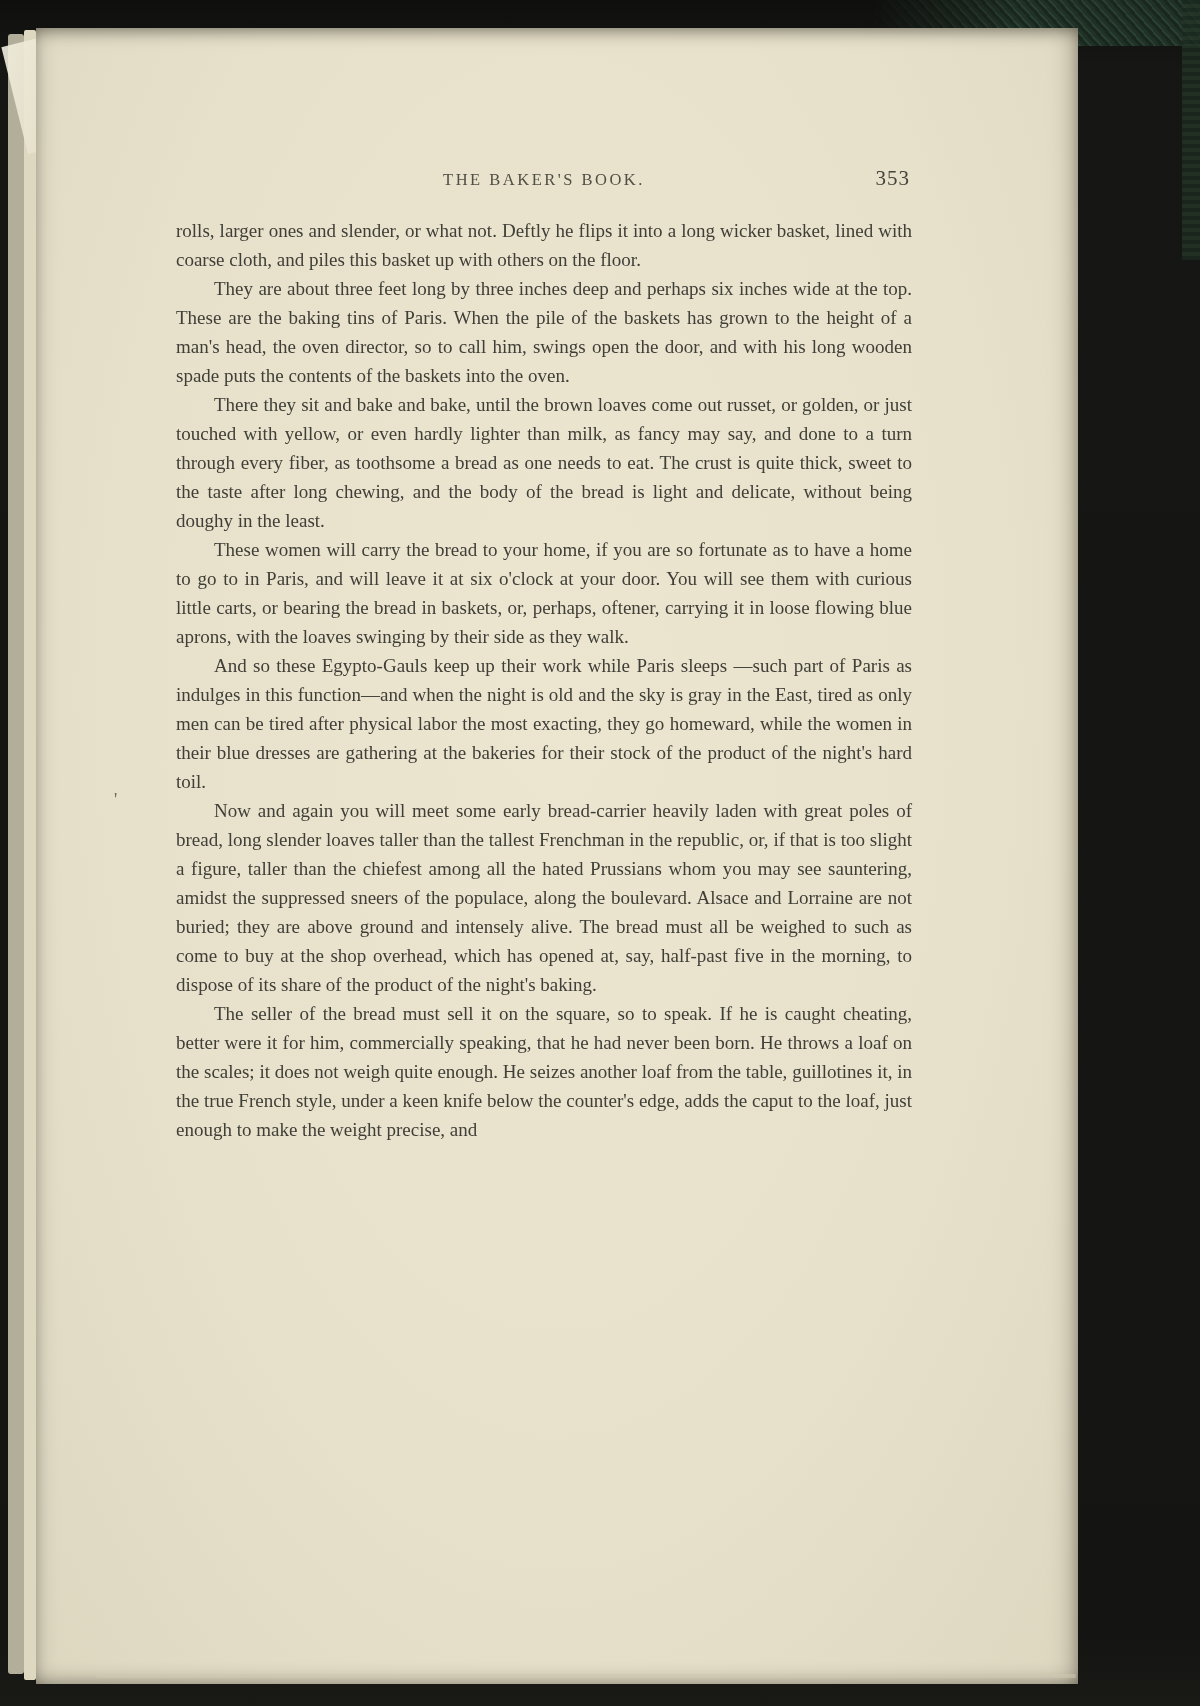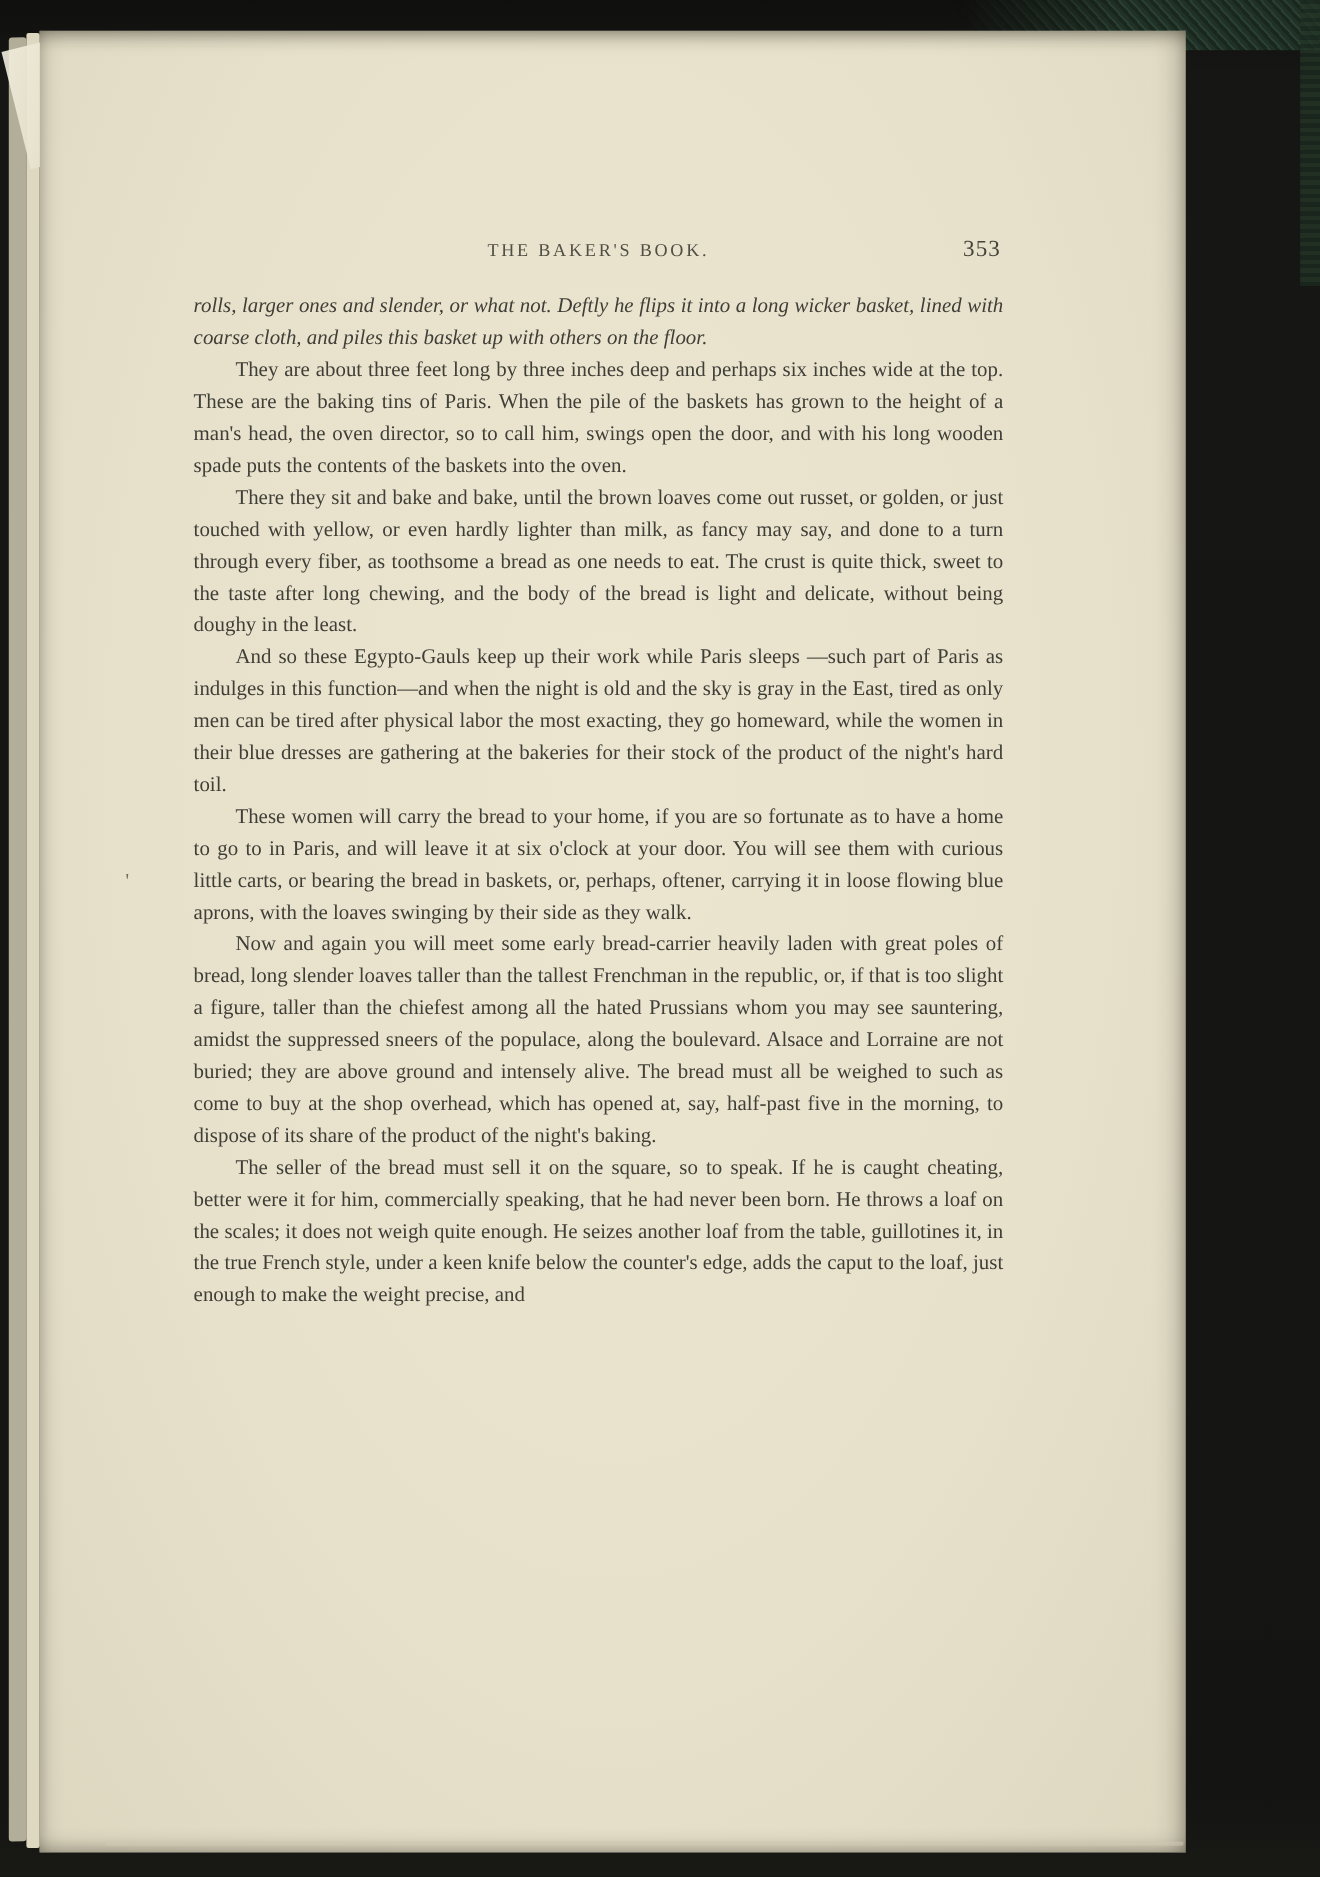--- a/index.html
+++ b/index.html
@@ -85,21 +85,20 @@
   .text-block {
     position: absolute;
     left: 140px; top: 142px;
     width: 736px;
     color: #3f3e37;
   }
   .page-header {
     position: relative;
     height: 34px;
     margin-bottom: 12px;
-    margin-top: 48px;
   }
   .running-title {
     position: absolute;
     left: 0; right: 0;
     text-align: center;
     font-size: 16.5px;
     letter-spacing: 2.5px;
     color: #514f45;
   }
   .page-number {
@@ -114,21 +113,20 @@
     line-height: 29px;
     text-align: justify;
     text-justify: inter-word;
   }
   .body-text p {
     margin: 0;
     text-indent: 38px;
   }
   .body-text p:first-child {
     text-indent: 0;
-    font-style: italic;
   }
   
   .margin-mark {
     position: absolute;
     left: 78px; top: 762px;
     font-size: 18px;
     color: #6b695c;
   }
 </style>
 </head>
@@ -151,22 +149,22 @@
 
       <div class="page-header">
         <div class="running-title">THE BAKER'S BOOK.</div>
         <div class="page-number">353</div>
       </div>
 
       <div class="body-text">
         <p>rolls, larger ones and slender, or what not.  Deftly he flips it into a long wicker basket, lined with coarse cloth, and piles this basket up with others on the floor.</p>
         <p>They are about three feet long by three inches deep and perhaps six inches wide at the top.  These are the baking tins of Paris.  When the pile of the baskets has grown to the height of a man's head, the oven director, so to call him, swings open the door, and with his long wooden spade puts the contents of the baskets into the oven.</p>
         <p>There they sit and bake and bake, until the brown loaves come out russet, or golden, or just touched with yellow, or even hardly lighter than milk, as fancy may say, and done to a turn through every fiber, as toothsome a bread as one needs to eat.  The crust is quite thick, sweet to the taste after long chewing, and the body of the bread is light and delicate, without being doughy in the least.</p>
+        <p>These women will carry the bread to your home, if you are so fortunate as to have a home to go to in Paris, and will leave it at six o'clock at your door.  You will see them with curious little carts, or bearing the bread in baskets, or, perhaps, oftener, carrying it in loose flowing blue aprons, with the loaves swinging by their side as they walk.</p>
         <p>And so these Egypto-Gauls keep up their work while Paris sleeps —such part of Paris as indulges in this function—and when the night is old and the sky is gray in the East, tired as only men can be tired after physical labor the most exacting, they go homeward, while the women in their blue dresses are gathering at the bakeries for their stock of the product of the night's hard toil.</p>
-        <p>These women will carry the bread to your home, if you are so fortunate as to have a home to go to in Paris, and will leave it at six o'clock at your door.  You will see them with curious little carts, or bearing the bread in baskets, or, perhaps, oftener, carrying it in loose flowing blue aprons, with the loaves swinging by their side as they walk.</p>
         <p>Now and again you will meet some early bread-carrier heavily laden with great poles of bread, long slender loaves taller than the tallest Frenchman in the republic, or, if that is too slight a figure, taller than the chiefest among all the hated Prussians whom you may see sauntering, amidst the suppressed sneers of the populace, along the boulevard. Alsace and Lorraine are not buried; they are above ground and intensely alive.  The bread must all be weighed to such as come to buy at the shop overhead, which has opened at, say, half-past five in the morning, to dispose of its share of the product of the night's baking.</p>
         <p>The seller of the bread must sell it on the square, so to speak.  If he is caught cheating, better were it for him, commercially speaking, that he had never been born.  He throws a loaf on the scales; it does not weigh quite enough.  He seizes another loaf from the table, guillotines it, in the true French style, under a keen knife below the counter's edge, adds the caput to the loaf, just enough to make the weight precise, and</p>
       </div>
 
     </div>
 
     <div class="page-bottom-edge"></div>
 
   </div>
 

